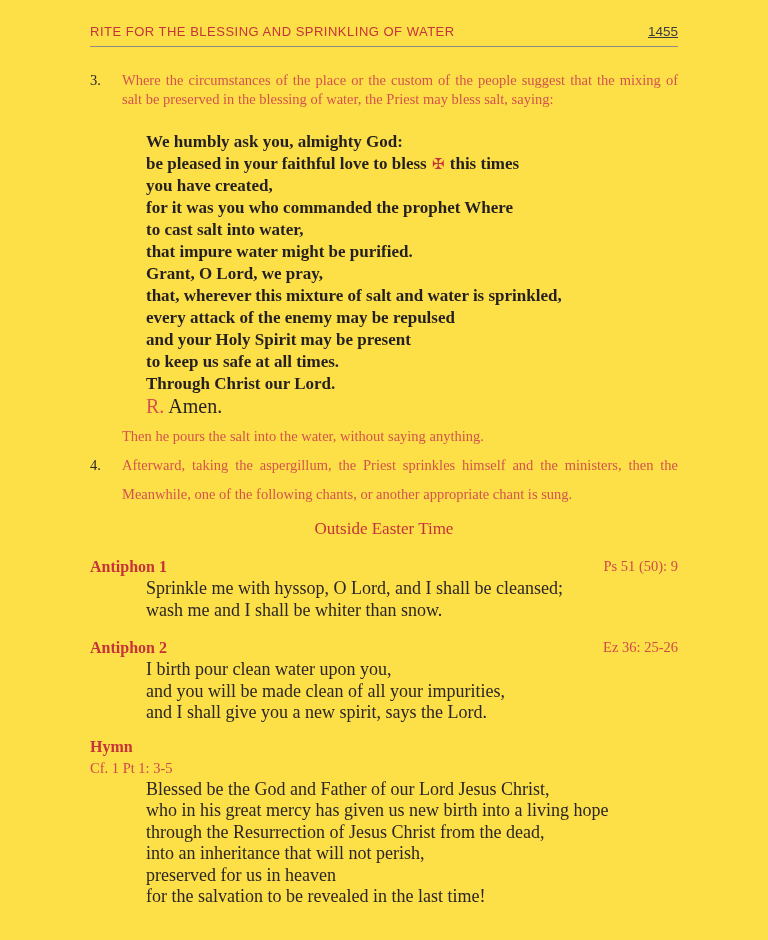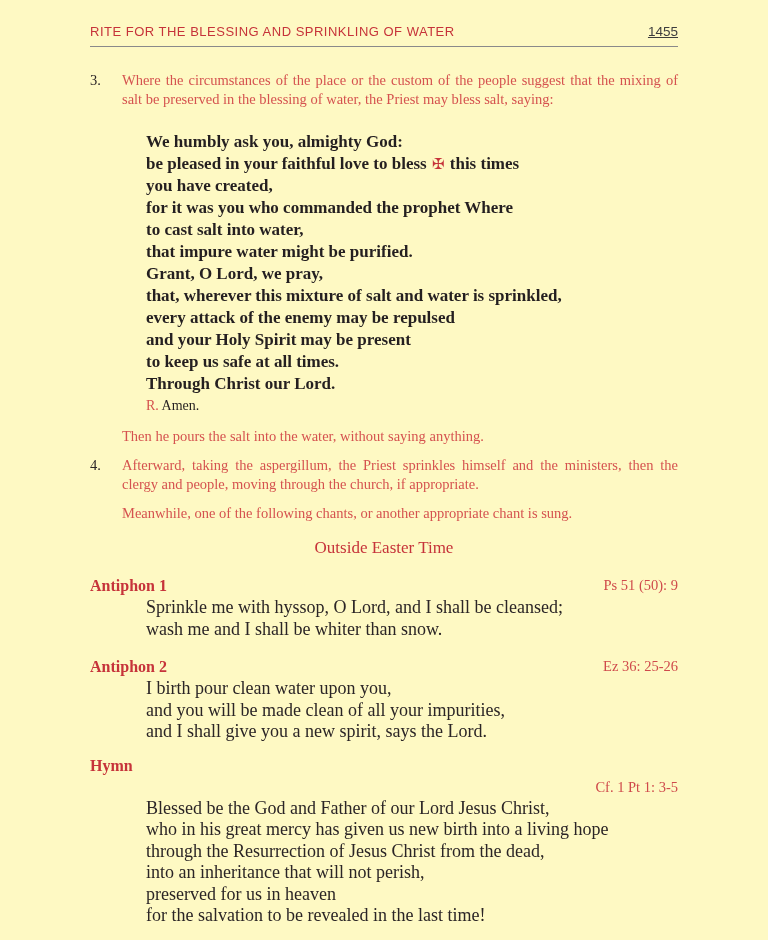--- a/index.html
+++ b/index.html
@@ -8,21 +8,21 @@
     --red-ref:#cf4a4b;
     --ink:#2b2526;
     --rule:#8a8a8a;
   }
   *{margin:0;padding:0;box-sizing:border-box;}
   html,body{background:#ffffff;}
   .page{
     position:relative;
     width:768px;height:940px;
     margin:0 auto;
-    background:#fef9c3;
+    background:#fde047;
     padding:24px 90px 0 90px;
     overflow:hidden;
     font-family:"Liberation Serif", serif;
     color:var(--ink);
   }
   
   .header{
     display:flex;justify-content:space-between;align-items:baseline;
     border-bottom:1px solid var(--rule);
     padding-bottom:7px;
@@ -38,35 +38,35 @@
   .just{text-align:justify;text-align-last:justify;}
 
   
   .prayer{
     margin:22px 0 0 56px;
     font-weight:bold;
     font-size:17px;line-height:22px;
     color:#241f20;
   }
   .cross{color:var(--red-bold);font-weight:normal;font-size:15px;padding:0 1px;}
-  .response{font-weight:normal;font-size:14px;}
+  .response{font-weight:normal;font-size:20px;}
   .response .sym{color:var(--red-text);}
 
   
   .rubric-line{margin:10px 0 0 32px;color:var(--red-text);font-size:14.5px;line-height:19px;}
 
   
   .season{margin-top:14px;text-align:center;color:var(--red-bold);font-size:17px;line-height:22px;}
 
   
   .ant-row{display:flex;justify-content:space-between;align-items:flex-end;margin-top:16px;line-height:21px;}
   .ant-label{color:var(--red-bold);font-weight:bold;font-size:16px;}
   .ant-ref{color:var(--red-ref);font-size:14.5px;}
   .hymn-row{margin-top:12px;line-height:21px;}
-  .hymn-ref{text-align:right;color:var(--red-ref);font-size:14.5px;margin-top:2px;line-height:19px;}
+  .hymn-ref{color:var(--red-ref);font-size:14.5px;margin-top:2px;line-height:19px;}
 
   
   .verse{margin:1px 0 0 56px;font-size:18px;line-height:21.5px;color:var(--ink);}
 </style>
 </head>
 <body>
 
 <div class="page">
 
   <div class="header">
@@ -97,21 +97,20 @@
     <div>Through Christ our Lord.</div>
     <div class="response"><span class="sym">R.</span> <span>Amen.</span></div>
   </div>
 
   <div class="rubric-line">Then he pours the salt into the water, without saying anything.</div>
 
   <div class="numbered" style="margin-top:10px">
     <span class="num">4.</span>
     <span class="lines">
       <span class="just" style="display:block">Afterward, taking the aspergillum, the Priest sprinkles himself and the ministers, then the</span>
-      <span style="display:block">clergy and people, moving through the church, if appropriate.</span>
     </span>
   </div>
 
   <div class="rubric-line">Meanwhile, one of the following chants, or another appropriate chant is sung.</div>
 
   <div class="season">Outside Easter Time</div>
 
   <div class="ant-row">
     <span class="ant-label">Antiphon 1</span>
     <span class="ant-ref">Ps 51 (50): 9</span>

